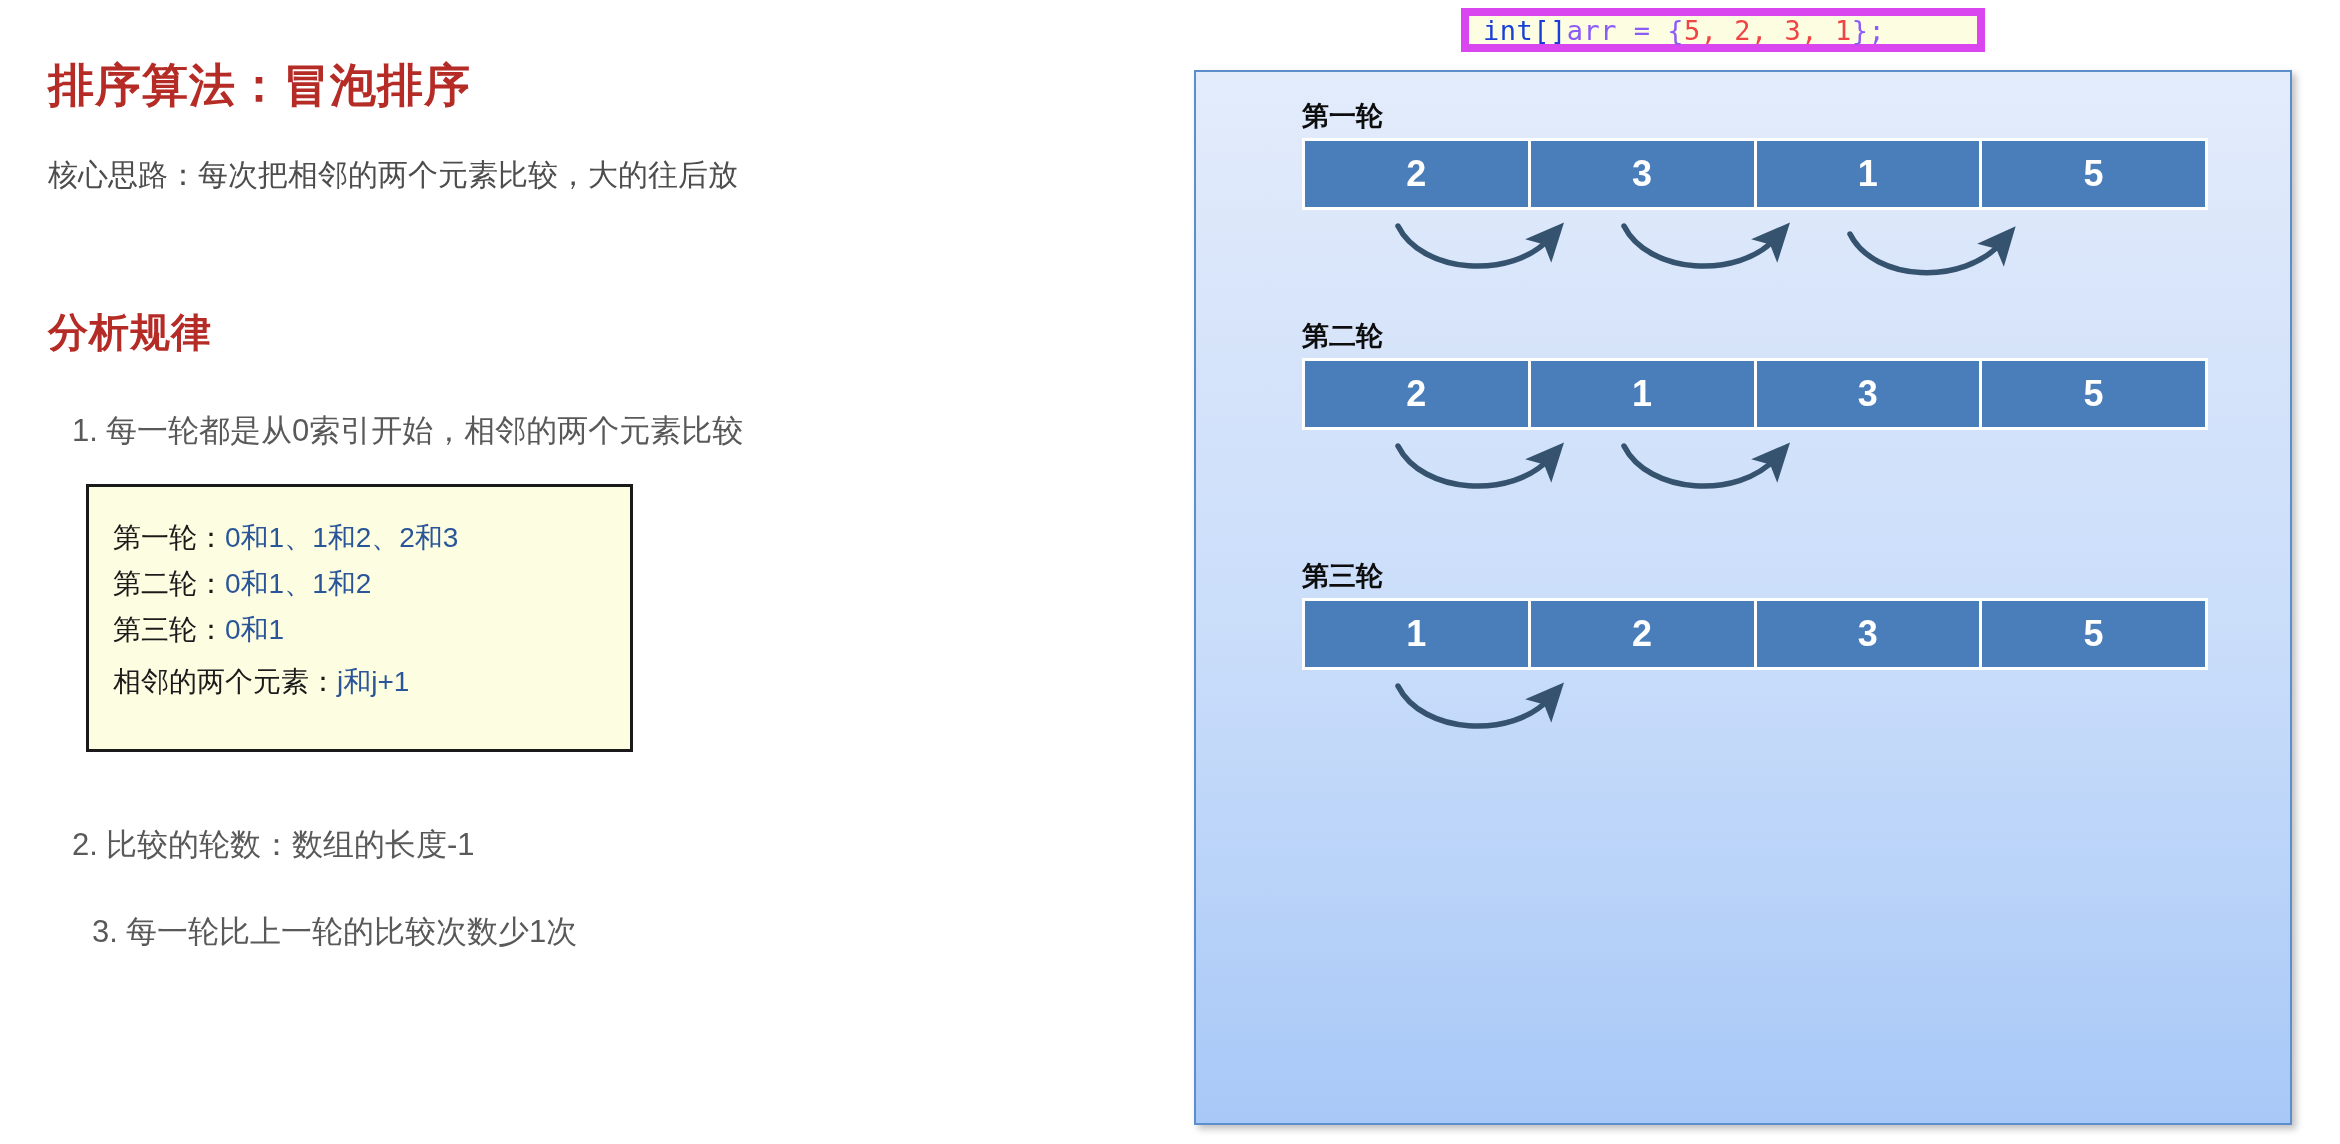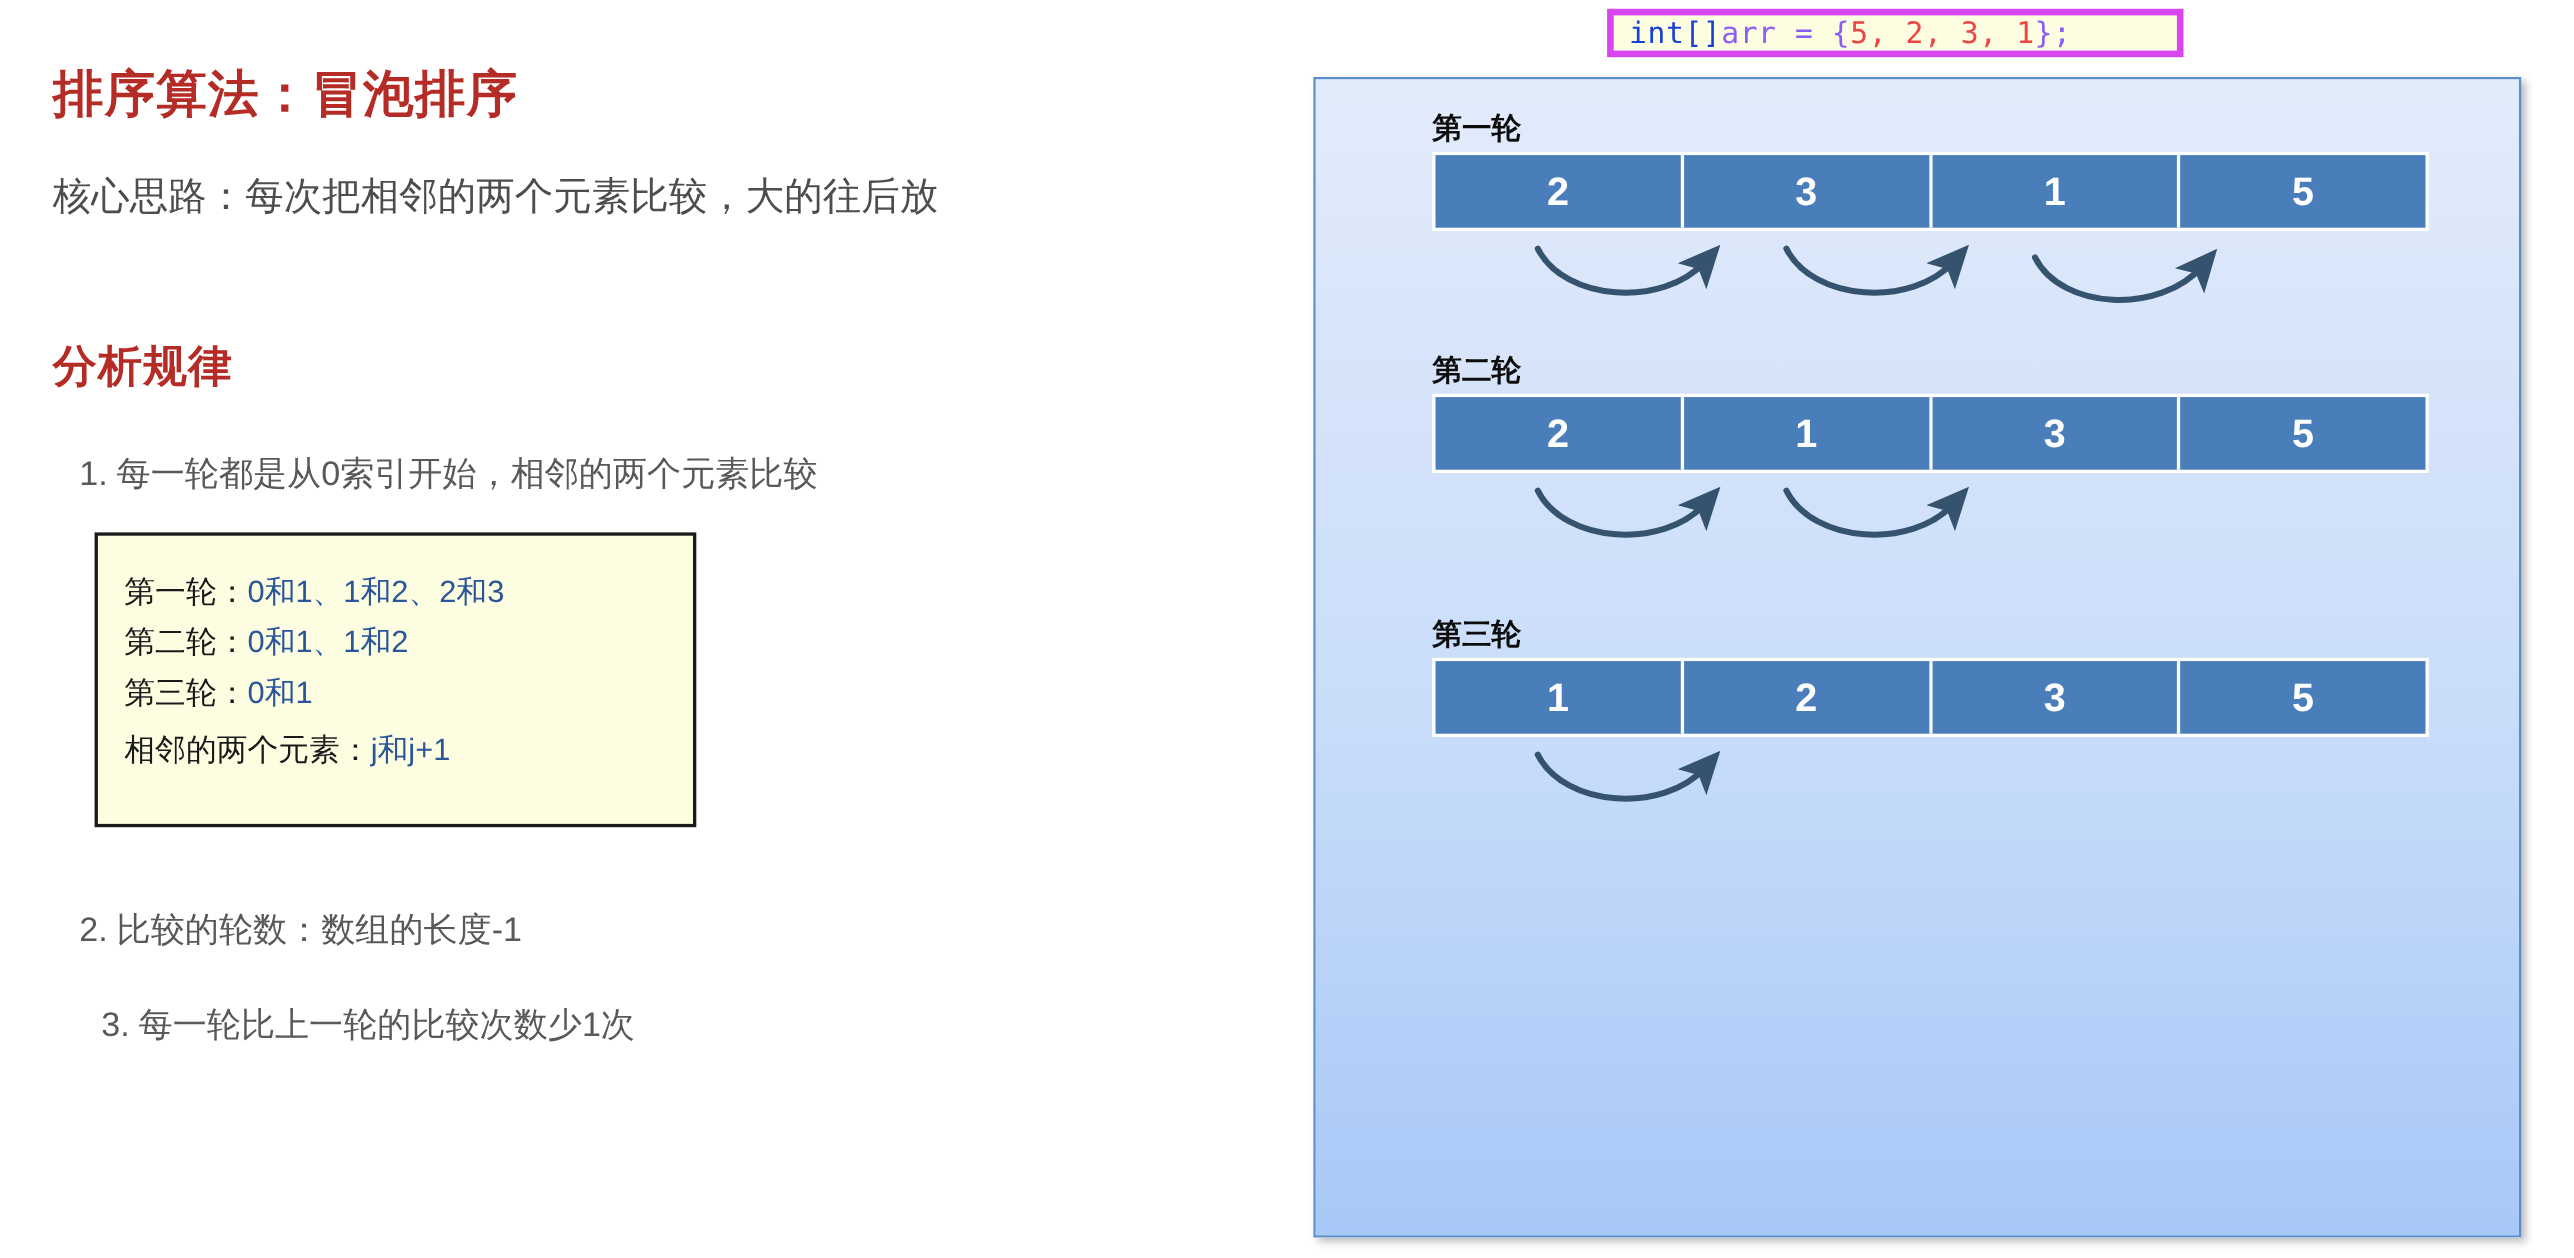--- a/index.html
+++ b/index.html
@@ -41,21 +41,21 @@
   #section-title {
     left: 48px;
     top: 305px;
     font-size: 40px;
   }
 
   #core-idea {
     position: absolute;
     left: 48px;
     top: 155px;
-    font-size: 35px;
+    font-size: 30px;
     color: #4d4d4d;
     white-space: nowrap;
   }
 
   .list-item {
     position: absolute;
     font-size: 31px;
     color: #595959;
     white-space: nowrap;
   }
@@ -94,21 +94,21 @@
   .round-pairs { color: #2a5699; }
 
   
   #code-snippet {
     position: absolute;
     left: 1461px;
     top: 8px;
     width: 524px;
     height: 44px;
     background: #fdfde2;
-    border: 6px solid #d946ef;
+    border: 8px solid #d946ef;
     box-sizing: border-box;
     display: flex;
     align-items: center;
     padding-left: 14px;
     font-family: "DejaVu Sans Mono", "Liberation Mono", monospace;
     font-size: 27px;
     letter-spacing: 0.5px;
     z-index: 5;
   }
   .code-kw { color: #1a3fd8; }

